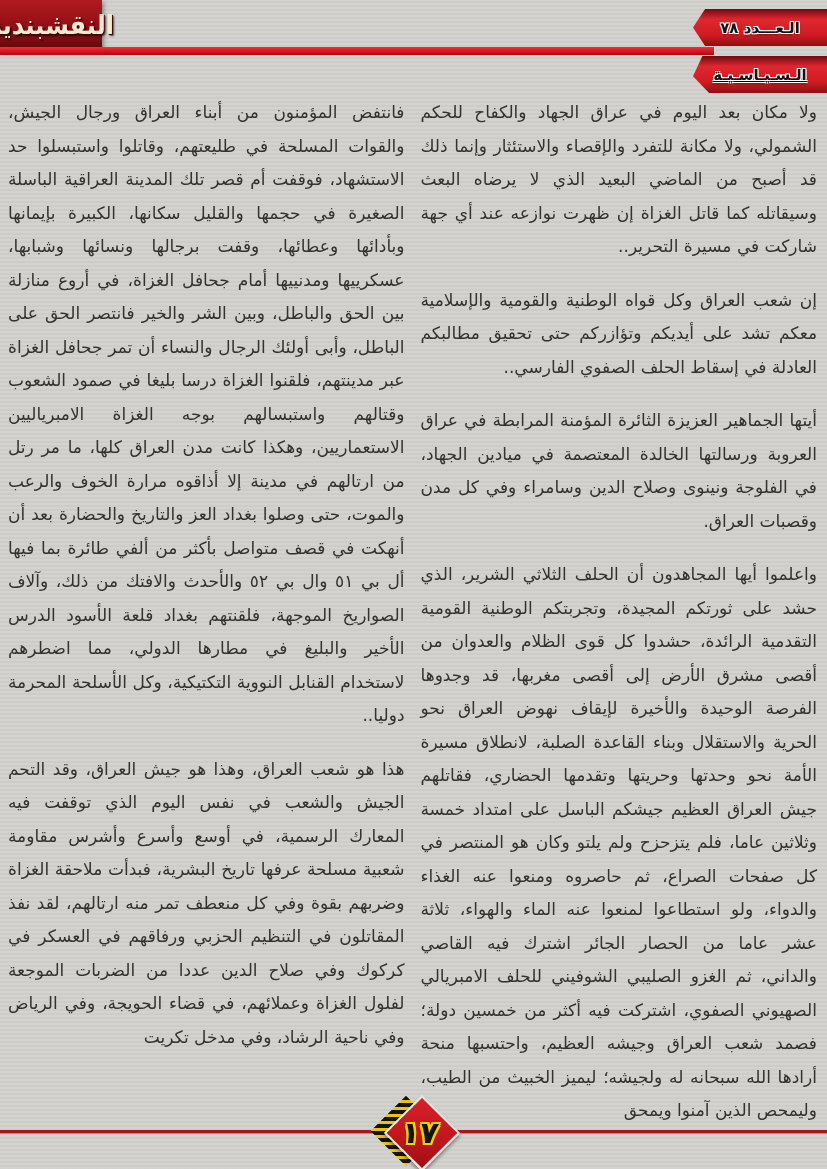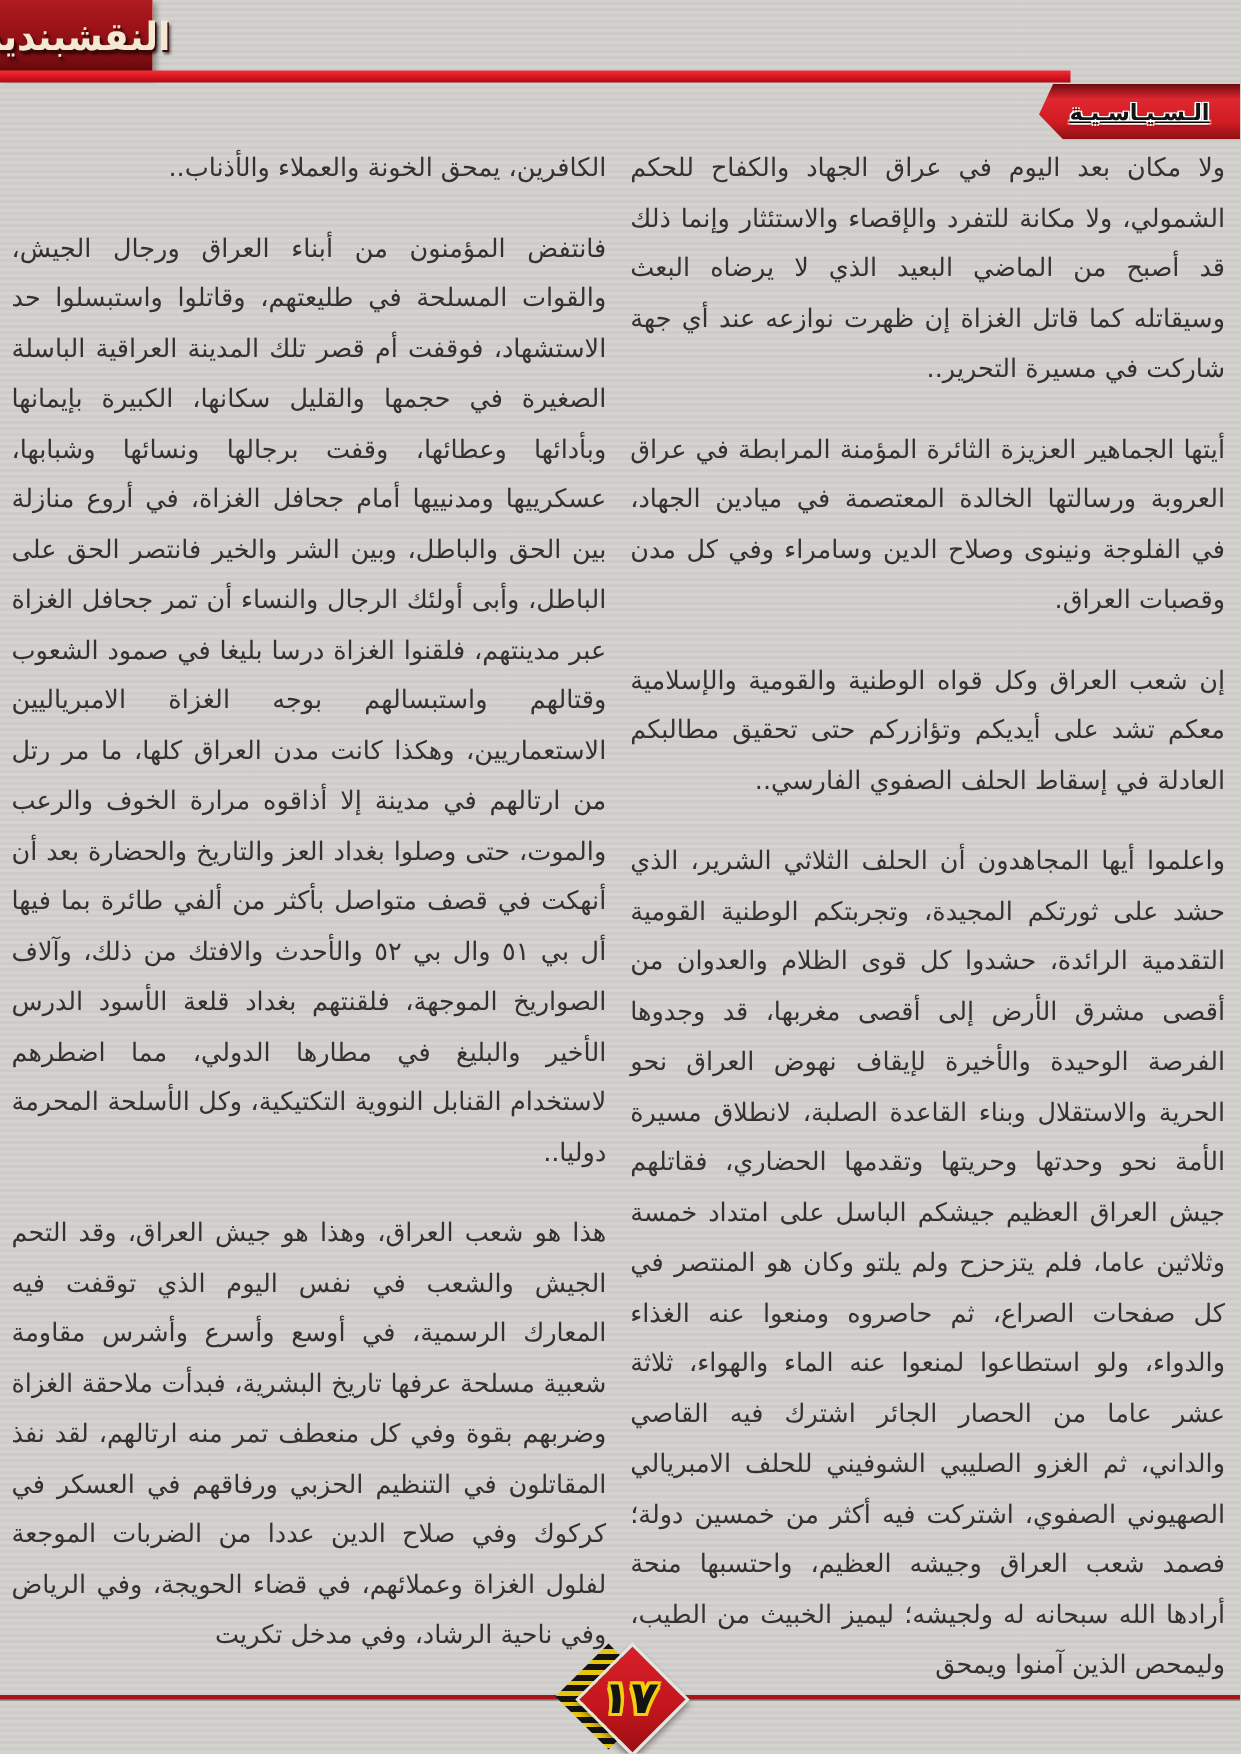--- a/index.html
+++ b/index.html
@@ -87,36 +87,38 @@
 <body>
 
 <div class="page">
 
   <div class="masthead">
     <span class="masthead-title">النقشبندية</span>
   </div>
 
   <div class="header-rule"></div>
 
+  <div class="ribbon issue">
+    <span class="ribbon-label">الـعـــدد ٧٨</span>
+  </div>
 
   <div class="ribbon section">
     <span class="ribbon-label">الـسـيـاسـيـة</span>
   </div>
 
   <div class="columns">
 
     <div class="col">
       <p>ولا مكان بعد اليوم في عراق الجهاد والكفاح للحكم الشمولي، ولا مكانة للتفرد والإقصاء والاستئثار وإنما ذلك قد أصبح من الماضي البعيد الذي لا يرضاه البعث وسيقاتله كما قاتل الغزاة إن ظهرت نوازعه عند أي جهة شاركت في مسيرة التحرير..</p>
+      <p>إن شعب العراق وكل قواه الوطنية والقومية والإسلامية معكم تشد على أيديكم وتؤازركم حتى تحقيق مطالبكم العادلة في إسقاط الحلف الصفوي الفارسي..</p>
       <p>أيتها الجماهير العزيزة الثائرة المؤمنة المرابطة في عراق العروبة ورسالتها الخالدة المعتصمة في ميادين الجهاد، في الفلوجة ونينوى وصلاح الدين وسامراء وفي كل مدن وقصبات العراق.</p>
-      <p>إن شعب العراق وكل قواه الوطنية والقومية والإسلامية معكم تشد على أيديكم وتؤازركم حتى تحقيق مطالبكم العادلة في إسقاط الحلف الصفوي الفارسي..</p>
       <p>واعلموا أيها المجاهدون أن الحلف الثلاثي الشرير، الذي حشد على ثورتكم المجيدة، وتجربتكم الوطنية القومية التقدمية الرائدة، حشدوا كل قوى الظلام والعدوان من أقصى مشرق الأرض إلى أقصى مغربها، قد وجدوها الفرصة الوحيدة والأخيرة لإيقاف نهوض العراق نحو الحرية والاستقلال وبناء القاعدة الصلبة، لانطلاق مسيرة الأمة نحو وحدتها وحريتها وتقدمها الحضاري، فقاتلهم جيش العراق العظيم جيشكم الباسل على امتداد خمسة وثلاثين عاما، فلم يتزحزح ولم يلتو وكان هو المنتصر في كل صفحات الصراع، ثم حاصروه ومنعوا عنه الغذاء والدواء، ولو استطاعوا لمنعوا عنه الماء والهواء، ثلاثة عشر عاما من الحصار الجائر اشترك فيه القاصي والداني، ثم الغزو الصليبي الشوفيني للحلف الامبريالي الصهيوني الصفوي، اشتركت فيه أكثر من خمسين دولة؛ فصمد شعب العراق وجيشه العظيم، واحتسبها منحة أرادها الله سبحانه له ولجيشه؛ ليميز الخبيث من الطيب، وليمحص الذين آمنوا ويمحق</p>
     </div>
 
     <div class="col">
-      <p>الكافرين، يمحق الخونة والعملاء والأذناب..</p>
       <p>فانتفض المؤمنون من أبناء العراق ورجال الجيش، والقوات المسلحة في طليعتهم، وقاتلوا واستبسلوا حد الاستشهاد، فوقفت أم قصر تلك المدينة العراقية الباسلة الصغيرة في حجمها والقليل سكانها، الكبيرة بإيمانها وبأدائها وعطائها، وقفت برجالها ونسائها وشبابها، عسكرييها ومدنييها أمام جحافل الغزاة، في أروع منازلة بين الحق والباطل، وبين الشر والخير فانتصر الحق على الباطل، وأبى أولئك الرجال والنساء أن تمر جحافل الغزاة عبر مدينتهم، فلقنوا الغزاة درسا بليغا في صمود الشعوب وقتالهم واستبسالهم بوجه الغزاة الامبرياليين الاستعماريين، وهكذا كانت مدن العراق كلها، ما مر رتل من ارتالهم في مدينة إلا أذاقوه مرارة الخوف والرعب والموت، حتى وصلوا بغداد العز والتاريخ والحضارة بعد أن أنهكت في قصف متواصل بأكثر من ألفي طائرة بما فيها أل بي ٥١ وال بي ٥٢ والأحدث والافتك من ذلك، وآلاف الصواريخ الموجهة، فلقنتهم بغداد قلعة الأسود الدرس الأخير والبليغ في مطارها الدولي، مما اضطرهم لاستخدام القنابل النووية التكتيكية، وكل الأسلحة المحرمة دوليا..</p>
       <p>هذا هو شعب العراق، وهذا هو جيش العراق، وقد التحم الجيش والشعب في نفس اليوم الذي توقفت فيه المعارك الرسمية، في أوسع وأسرع وأشرس مقاومة شعبية مسلحة عرفها تاريخ البشرية، فبدأت ملاحقة الغزاة وضربهم بقوة وفي كل منعطف تمر منه ارتالهم، لقد نفذ المقاتلون في التنظيم الحزبي ورفاقهم في العسكر في كركوك وفي صلاح الدين عددا من الضربات الموجعة لفلول الغزاة وعملائهم، في قضاء الحويجة، وفي الرياض وفي ناحية الرشاد، وفي مدخل تكريت</p>
     </div>
 
   </div>
 
   <div class="footer-rule"></div>
 
   <div class="page-diamond">
     <div class="stripes"></div>

